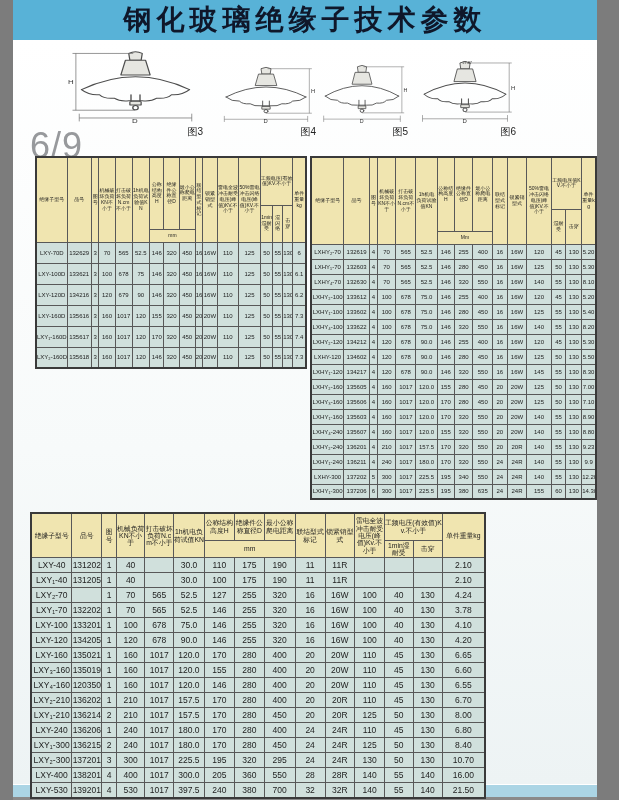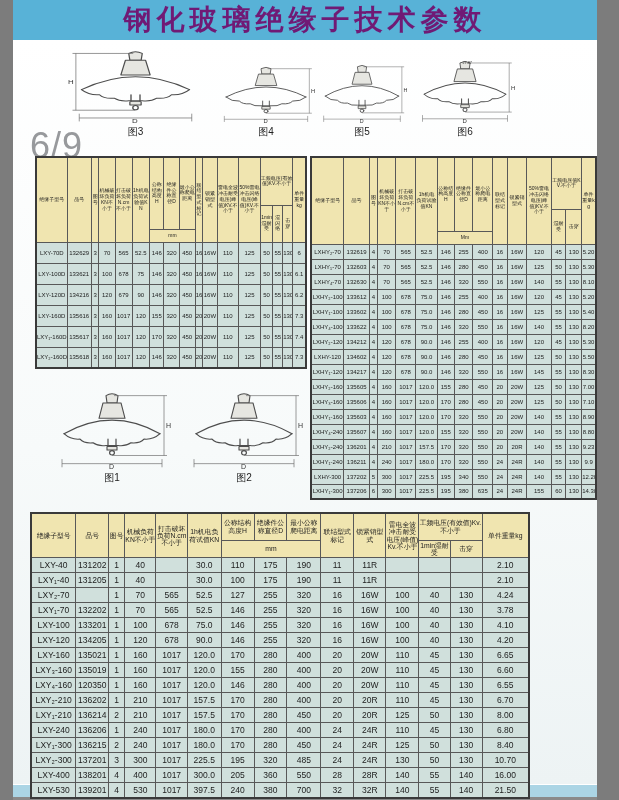--- a/index.html
+++ b/index.html
@@ -5,27 +5,27 @@
   html,body{margin:0;padding:0;}
   #page{position:relative;width:619px;height:800px;overflow:hidden;background:#fff;
         font-family:"Liberation Sans","DejaVu Sans",sans-serif;color:#1c1c1c;}
   .edge{position:absolute;top:0;height:800px;background:var(--edge,#7c7c7c);}
   .edge-left{left:0;width:13px;}
   .edge-right{left:597px;width:22px;}
   .content{position:absolute;left:13px;top:40px;width:584px;height:744px;
            background:linear-gradient(180deg,#ffffff 0%,#f7fafa 55%,#edf3f4 100%);}
   .top-bar{position:absolute;left:13px;top:0;width:584px;height:40px;background:var(--top_bar,#58b2d7);
            display:flex;align-items:center;justify-content:center;overflow:hidden;}
-  .top-bar .title{font-size:28px;font-weight:bold;letter-spacing:5px;color:#701a75;white-space:nowrap;}
+  .top-bar .title{font-size:28px;font-weight:bold;letter-spacing:5px;color:#0f172a;white-space:nowrap;}
   .bottom-strip{position:absolute;left:13px;top:785px;width:584px;height:12px;background:var(--bottom_strip,#abd5e5);}
   .bottom-gray{position:absolute;left:13px;top:797px;width:584px;height:3px;background:#8a8a8a;}
   .page-num{position:absolute;left:30px;top:98px;font-size:36px;color:#97999c;letter-spacing:1px;margin-top:27px;}
 
   
-  .fig{position:absolute;text-align:center;}
+  .fig{position:absolute;text-align:right;}
   .fig svg{display:block;margin:0 auto;}
   .fig-label{font-size:10px;color:#222;margin-top:1px;}
   .ln{stroke:#4d4d4d;fill:none;stroke-width:1.2;stroke-linejoin:round;stroke-linecap:round;}
   .lnf{stroke:#4d4d4d;fill:#e6e6e1;stroke-width:1.1;stroke-linejoin:round;}
   .dim line{stroke:#6a6a6a;stroke-width:0.7;}
   .dimtext{font-size:7px;fill:#333;}
   .ann{font-size:4.5px;fill:#333;}
   .fig3{left:68px;top:50px;width:135px;}  .fig3 svg{width:135px;height:74px;}
   .fig4{left:216px;top:66px;width:100px;} .fig4 svg{width:100px;height:58px;}
   .fig5{left:316px;top:64px;width:92px;}  .fig5 svg{width:92px;height:60px;}
@@ -41,21 +41,21 @@
   .t-left{left:35px;top:156px;width:272px;}
   .t-left th{font-size:5px;}
   .t-left td{font-size:6px;}
   .t-left .hr1{height:48px;} .t-left .hr2{height:24px;} .t-left .hr3{height:13px;}
   .t-left tbody tr{height:21px;}
   .t-right{left:310px;top:156px;width:287px;}
   .t-right th{font-size:5px;}
   .t-right td{font-size:6px;}
   .t-right .hr1{height:52px;} .t-right .hr2{height:22px;} .t-right .hr3{height:13px;}
   .t-right tbody tr{height:15px;}
-  .t-bottom{left:30px;top:512px;width:500px;}
+  .t-bottom{left:30px;top:512px;width:456px;}
   .t-bottom th{font-size:6.8px;line-height:1.1;}
   .t-bottom td{font-size:8.5px;}
   .t-bottom .hr1{height:27px;} .t-bottom .hr2{height:13px;}
   .t-bottom tbody tr{height:15px;}
 </style>
 </head>
 <body>
 
 <div id="page">
 
@@ -633,38 +633,20 @@
           <td>24</td>
           <td>24R</td>
           <td>155</td>
           <td>60</td>
           <td>130</td>
           <td>14.30</td>
         </tr>
       </tbody>
   </table>
 
-  <div class="fig fig1">
-    <svg viewBox="0 0 120 86" preserveAspectRatio="none">
-      <use href="#disc"></use>
-        <use href="#dimR"></use>
-      <text class="dimtext" x="114" y="40">H</text>
-      <text class="dimtext" x="57" y="85">D</text>
-    </svg>
-    <div class="fig-label">图1</div>
-  </div>
-  <div class="fig fig2">
-    <svg viewBox="0 0 120 86" preserveAspectRatio="none">
-      <use href="#disc"></use>
-        <use href="#dimR"></use>
-      <text class="dimtext" x="114" y="40">H</text>
-      <text class="dimtext" x="57" y="85">D</text>
-    </svg>
-    <div class="fig-label">图2</div>
-  </div>
 
   <table class="spec t-bottom">
     <colgroup>
       <col style="width:9%">
         <col style="width:6.6%">
         <col style="width:3.2%">
         <col style="width:6.3%">
       <col style="width:6.3%">
         <col style="width:6.8%">
         <col style="width:6.6%">
@@ -924,21 +906,21 @@
         </tr>
         <tr>
           <td>LXY₂-300</td>
           <td>137201</td>
           <td>3</td>
           <td>300</td>
           <td>1017</td>
           <td>225.5</td>
           <td>195</td>
           <td>320</td>
-          <td>485</td>
+          <td>295</td>
           <td>24</td>
           <td>24R</td>
           <td>130</td>
           <td>50</td>
           <td>130</td>
           <td>10.70</td>
         </tr>
         <tr>
           <td>LXY-400</td>
           <td>138201</td>

